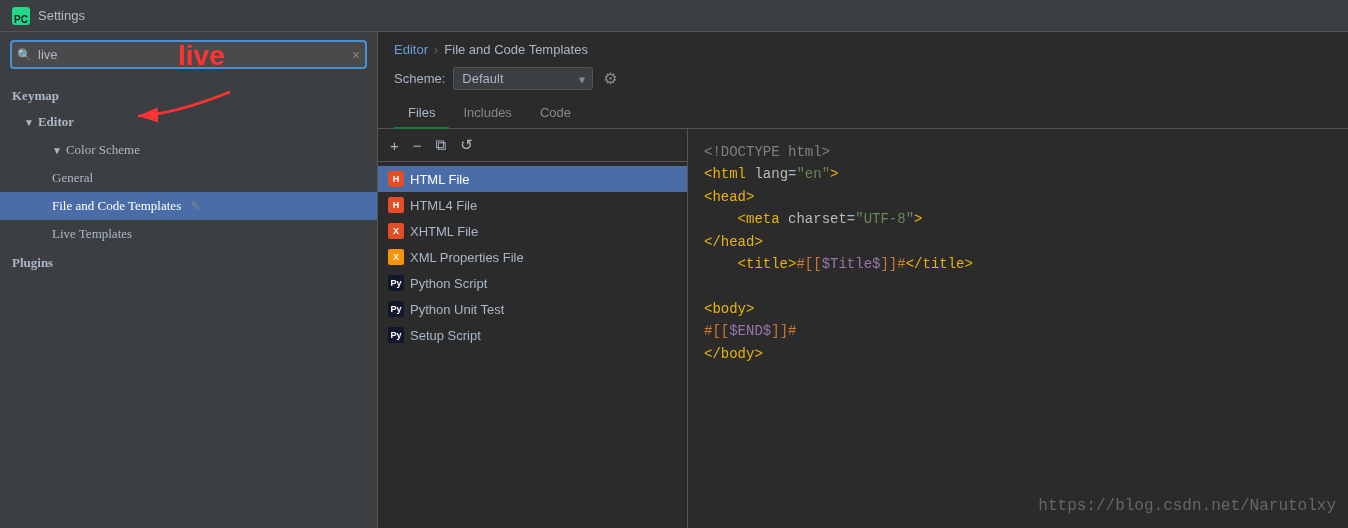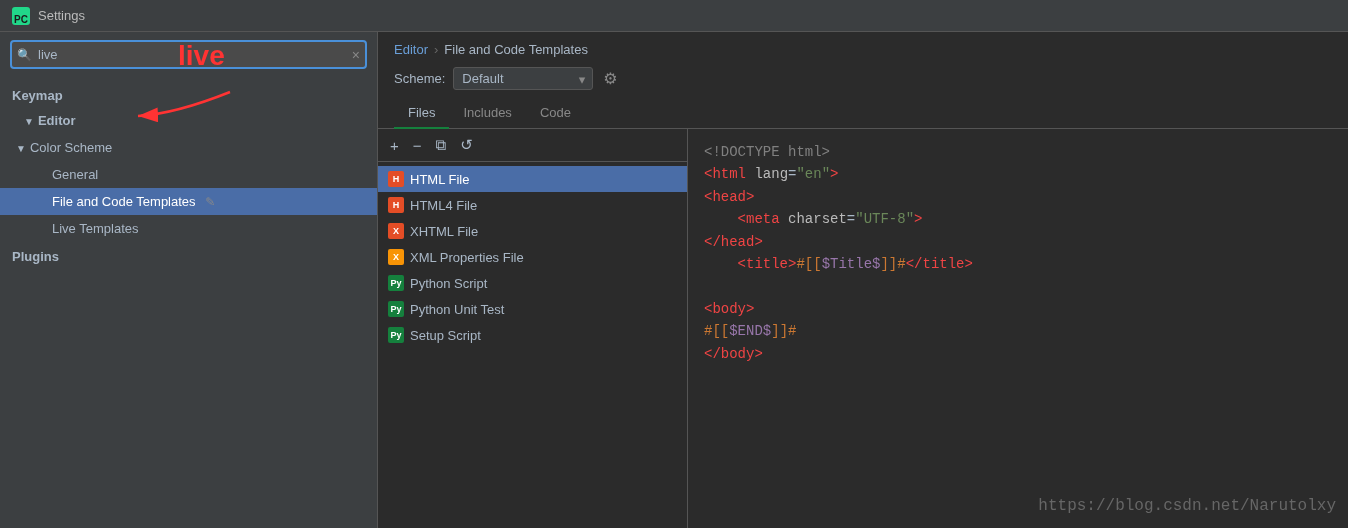--- a/index.html
+++ b/index.html
@@ -93,33 +93,34 @@
     .sidebar-nav {
       flex: 1;
       overflow-y: auto;
       padding: 4px 0;
     }
     .sidebar-item {
       padding: 6px 16px;
       cursor: pointer;
       color: #a9b7c6;
       white-space: nowrap;
+      font-family: Liberation Serif, serif;
     }
     .sidebar-item.active {
       background: #4a6da7;
       color: #fff;
     }
     .sidebar-category {
       padding: 7px 12px 4px 12px;
       color: #a9b7c6;
       font-weight: bold;
       font-size: 13px;
     }
     .sidebar-item.level1 { padding-left: 24px; font-weight: bold; }
-    .sidebar-item.level2 { padding-left: 16px; }
+    .sidebar-item.level2 { padding-left: 52px; }
     .sidebar-item.level3 { padding-left: 52px; }
     .triangle {
       display: inline-block;
       margin-right: 4px;
       font-size: 10px;
     }
 
     
     .right-panel {
       flex: 1;
@@ -261,36 +262,36 @@
       align-items: center;
       justify-content: center;
       font-size: 9px;
       font-weight: bold;
       flex-shrink: 0;
     }
     .file-icon.html { background: #e44d26; color: #fff; }
     .file-icon.html4 { background: #e44d26; color: #fff; }
     .file-icon.xhtml { background: #e44d26; color: #fff; }
     .file-icon.xml { background: #f89406; color: #fff; }
-    .file-icon.py { background: #15803d; color: #fff; }
+    .file-icon.py { background: #0f172a; color: #fff; }
 
     
     .code-editor {
       flex: 1;
       background: #2b2b2b;
       padding: 12px 16px;
       overflow: auto;
       font-family: 'Consolas', 'Courier New', monospace;
       font-size: 14px;
       line-height: 1.6;
       color: #a9b7c6;
       position: relative;
     }
     .code-line { white-space: pre; }
-    .c-tag { color: #ef4444; }
+    .c-tag { color: #eab308; }
     .c-attr { color: #bababa; }
     .c-string { color: #6a8759; }
     .c-doctype { color: #808080; }
     .c-template { color: #cc7832; }
     .c-title-var { color: #9876aa; }
 
     .watermark {
       position: absolute;
       bottom: 8px;
       right: 12px;

